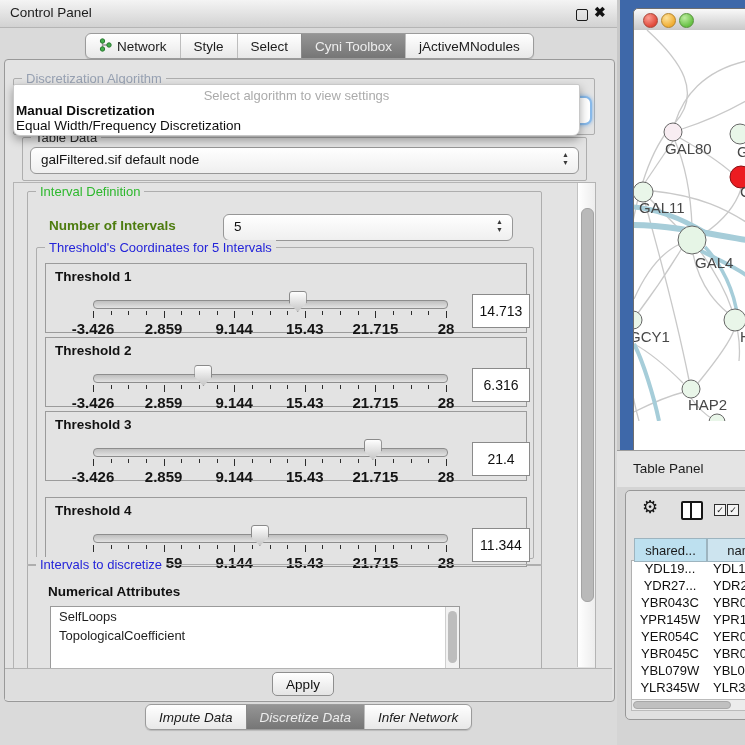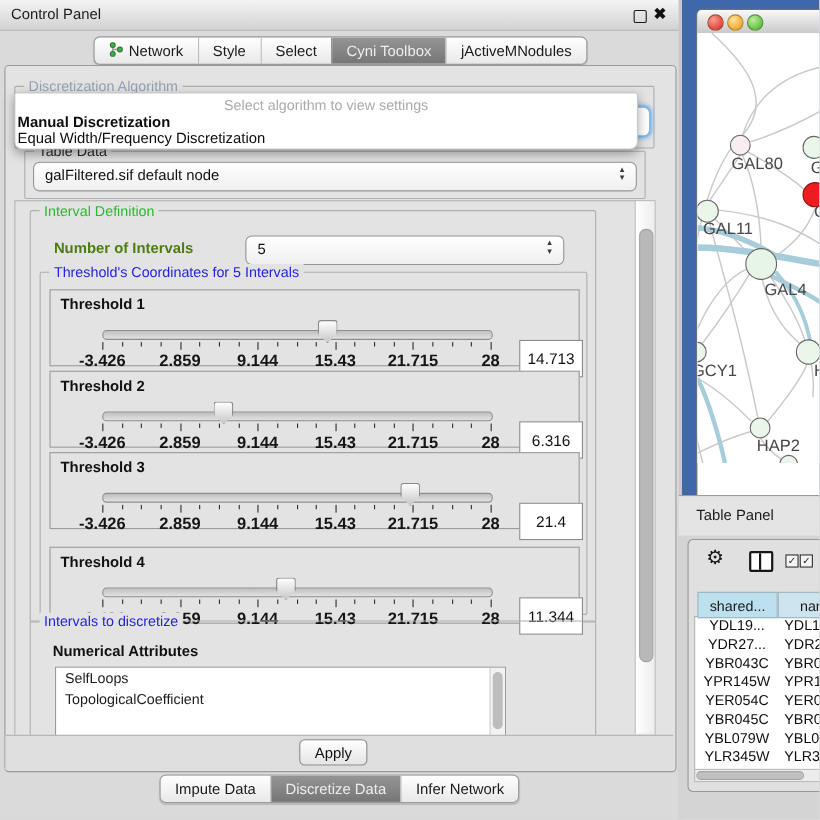--- a/index.html
+++ b/index.html
@@ -10,21 +10,21 @@
   .titlebar{left:0;top:0;width:617px;height:27px;background:linear-gradient(#f4f4f4,#d2d2d2);border-bottom:1px solid #b5b5b5;}
   .titlebar .t{position:absolute;left:10px;top:5px;font-size:13.5px;color:#1c1c1c;}
   .float-btn{position:absolute;left:576px;top:9px;width:10px;height:10px;border:1.6px solid #1a1a1a;border-radius:2px;background:transparent;}
   .close-btn{position:absolute;left:594px;top:4px;font-size:14px;font-weight:900;color:#111;}
   
   .seg{display:flex;border:1px solid #9b9b9b;border-radius:6px;background:linear-gradient(#ffffff,#e8e8e8);box-shadow:0 1px 1px rgba(0,0,0,.15);overflow:hidden;height:24px;}
   .seg .tab{display:flex;align-items:center;gap:5px;padding:0 13px;font-size:13.5px;color:#1b1b1b;border-left:1px solid #bdbdbd;white-space:nowrap;}
   .seg .tab:first-child{border-left:none;}
   .seg .tab.active{background:linear-gradient(#959595,#767676);color:#ededed;border-left-color:#8a8a8a;}
   .topTabs{left:85px;top:33px;}
-  .bottomTabs{left:145px;top:704px;}
+  .bottomTabs{left:145px;top:704px;font-style:italic;}
   
   .mainPanel{left:4px;top:59px;width:609px;height:641px;background:#e3e3e3;border:1px solid #999;border-radius:4px;}
   .group{position:absolute;border:1px solid #aeaeae;border-radius:2px;}
   .legend{position:absolute;top:-8px;left:8px;padding:0 4px;background:#e3e3e3;font-size:13px;white-space:nowrap;}
   .legend.muted{color:#97a1b2;}
   .legend.dark{color:#2b2b2b;}
   .legend.green{color:#2eb82e;}
   .legend.blue{color:#2424d9;}
   
   .combo{position:absolute;background:linear-gradient(#ffffff,#efefef);border:1px solid #979797;border-radius:6px;}
@@ -42,21 +42,21 @@
   .vscroll{position:absolute;left:577px;top:183px;width:17px;height:484px;background:linear-gradient(90deg,#ffffff,#ededed);border-left:1px solid #c2c2c2;}
   .vscroll .thumb{position:absolute;left:3px;top:25px;width:11px;height:392px;background:#b9b9b9;border:1px solid #a3a3a3;border-radius:6px;}
   
   .thr-panel{position:absolute;left:8px;width:480px;height:68px;border:1px solid #9b9b9b;background:#e3e3e3;}
   .thr-label{position:absolute;left:9px;top:5px;font-size:13.5px;font-weight:bold;color:#111;}
   .thr-track{position:absolute;left:47px;top:36px;width:353px;height:7px;background:linear-gradient(#bfbfbf,#e2e2e2);border:1px solid #8d8d8d;border-radius:4px;}
   .thr-thumb{position:absolute;top:27px;width:16px;height:19px;background:linear-gradient(#fefefe,#c7c7c7);border:1px solid #8a8a8a;border-radius:3px;clip-path:polygon(0 0,100% 0,100% 55%,50% 100%,0 55%);}
   .tick{position:absolute;top:47px;width:1px;background:#2c2c2c;height:4px;}
   .tick.major{height:7px;}
   .ticklab{position:absolute;top:56px;transform:translateX(-50%);font-size:15px;font-weight:700;color:#151515;white-space:nowrap;}
-  .thr-value{position:absolute;left:426px;top:30px;width:56px;height:32px;background:#fff;border:1px solid #8a8a8a;font-size:14px;color:#111;display:flex;align-items:center;justify-content:center;margin-top:15px;}
+  .thr-value{position:absolute;left:426px;top:30px;width:56px;height:32px;background:#fff;border:1px solid #8a8a8a;font-size:14px;color:#111;display:flex;align-items:center;justify-content:center;}
   
   .attrSubtitle{position:absolute;left:48px;top:584px;font-size:13.5px;font-weight:bold;color:#111;}
   .listBox{position:absolute;left:50px;top:606px;width:408px;height:62px;background:#fff;border:1px solid #9a9a9a;overflow:hidden;}
   .listBox .li{padding-left:8px;font-size:13px;line-height:19px;color:#1d1d1d;white-space:nowrap;}
   .listScroll{position:absolute;left:394px;top:0;width:13px;height:62px;background:#f2f2f2;border-left:1px solid #cfcfcf;}
   .listScroll .thumb{position:absolute;left:2px;top:4px;width:9px;height:52px;background:#bdbdbd;border-radius:5px;}
   
   .applyRow{left:5px;top:668px;width:607px;height:31px;background:#dedede;border-top:1px solid #b3b3b3;}
   .applyBtn{position:absolute;left:267px;top:3px;width:60px;height:22px;background:linear-gradient(#ffffff,#e4e4e4);border:1px solid #8f8f8f;border-radius:5px;font-size:13.5px;color:#111;display:flex;align-items:center;justify-content:center;}
   

